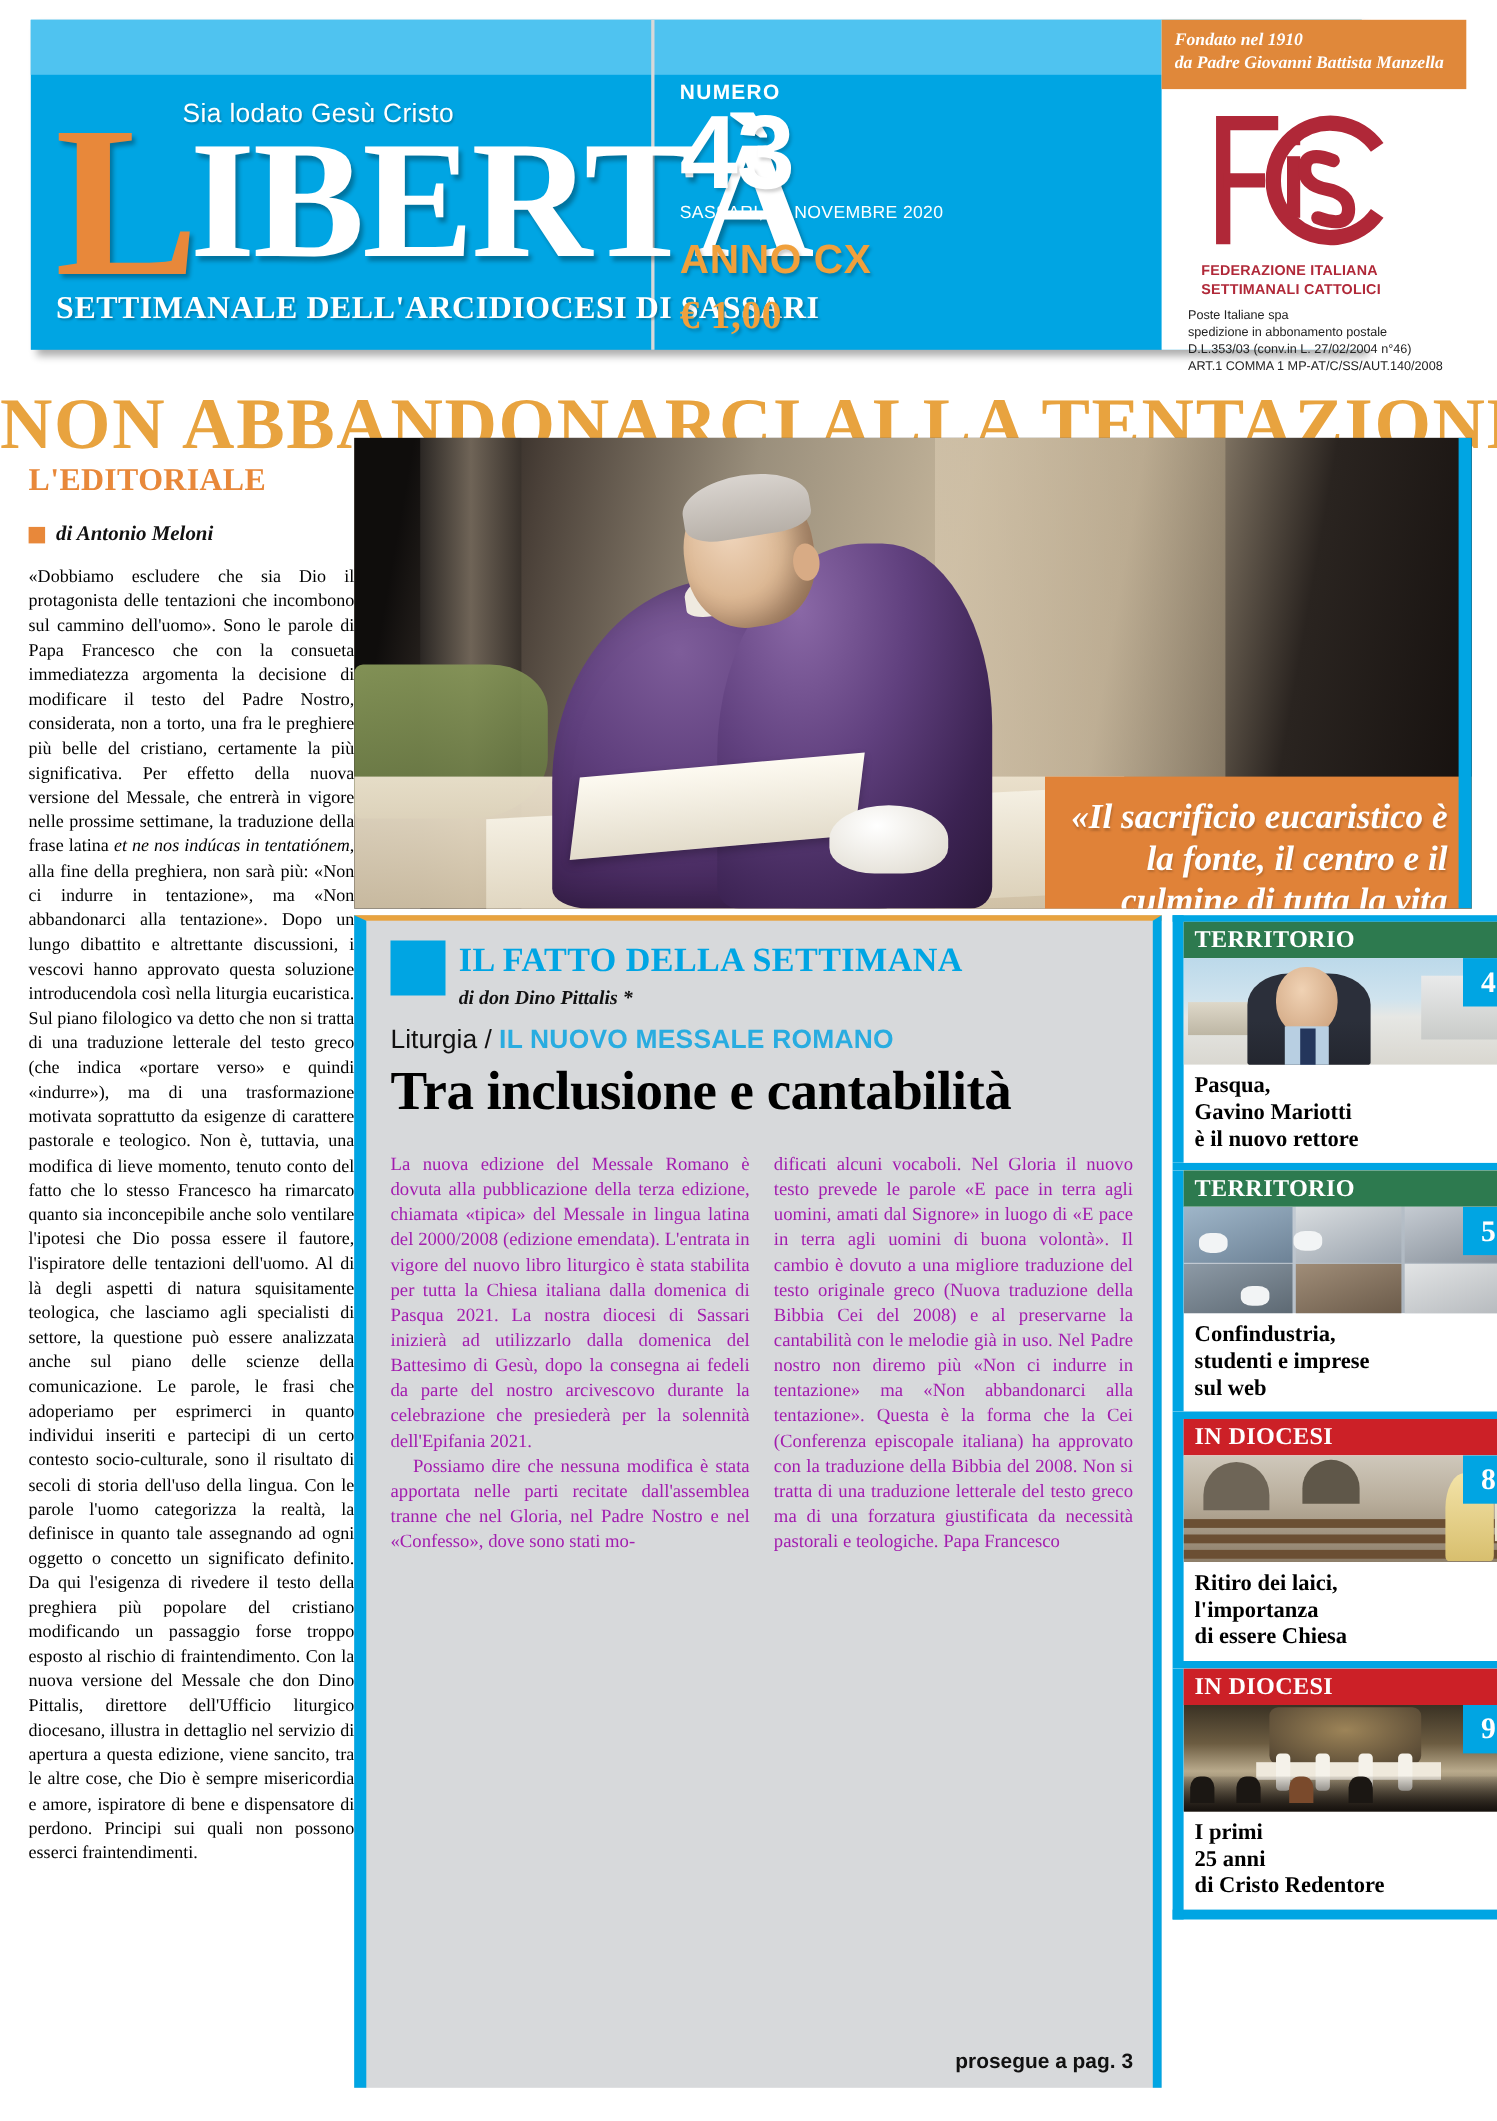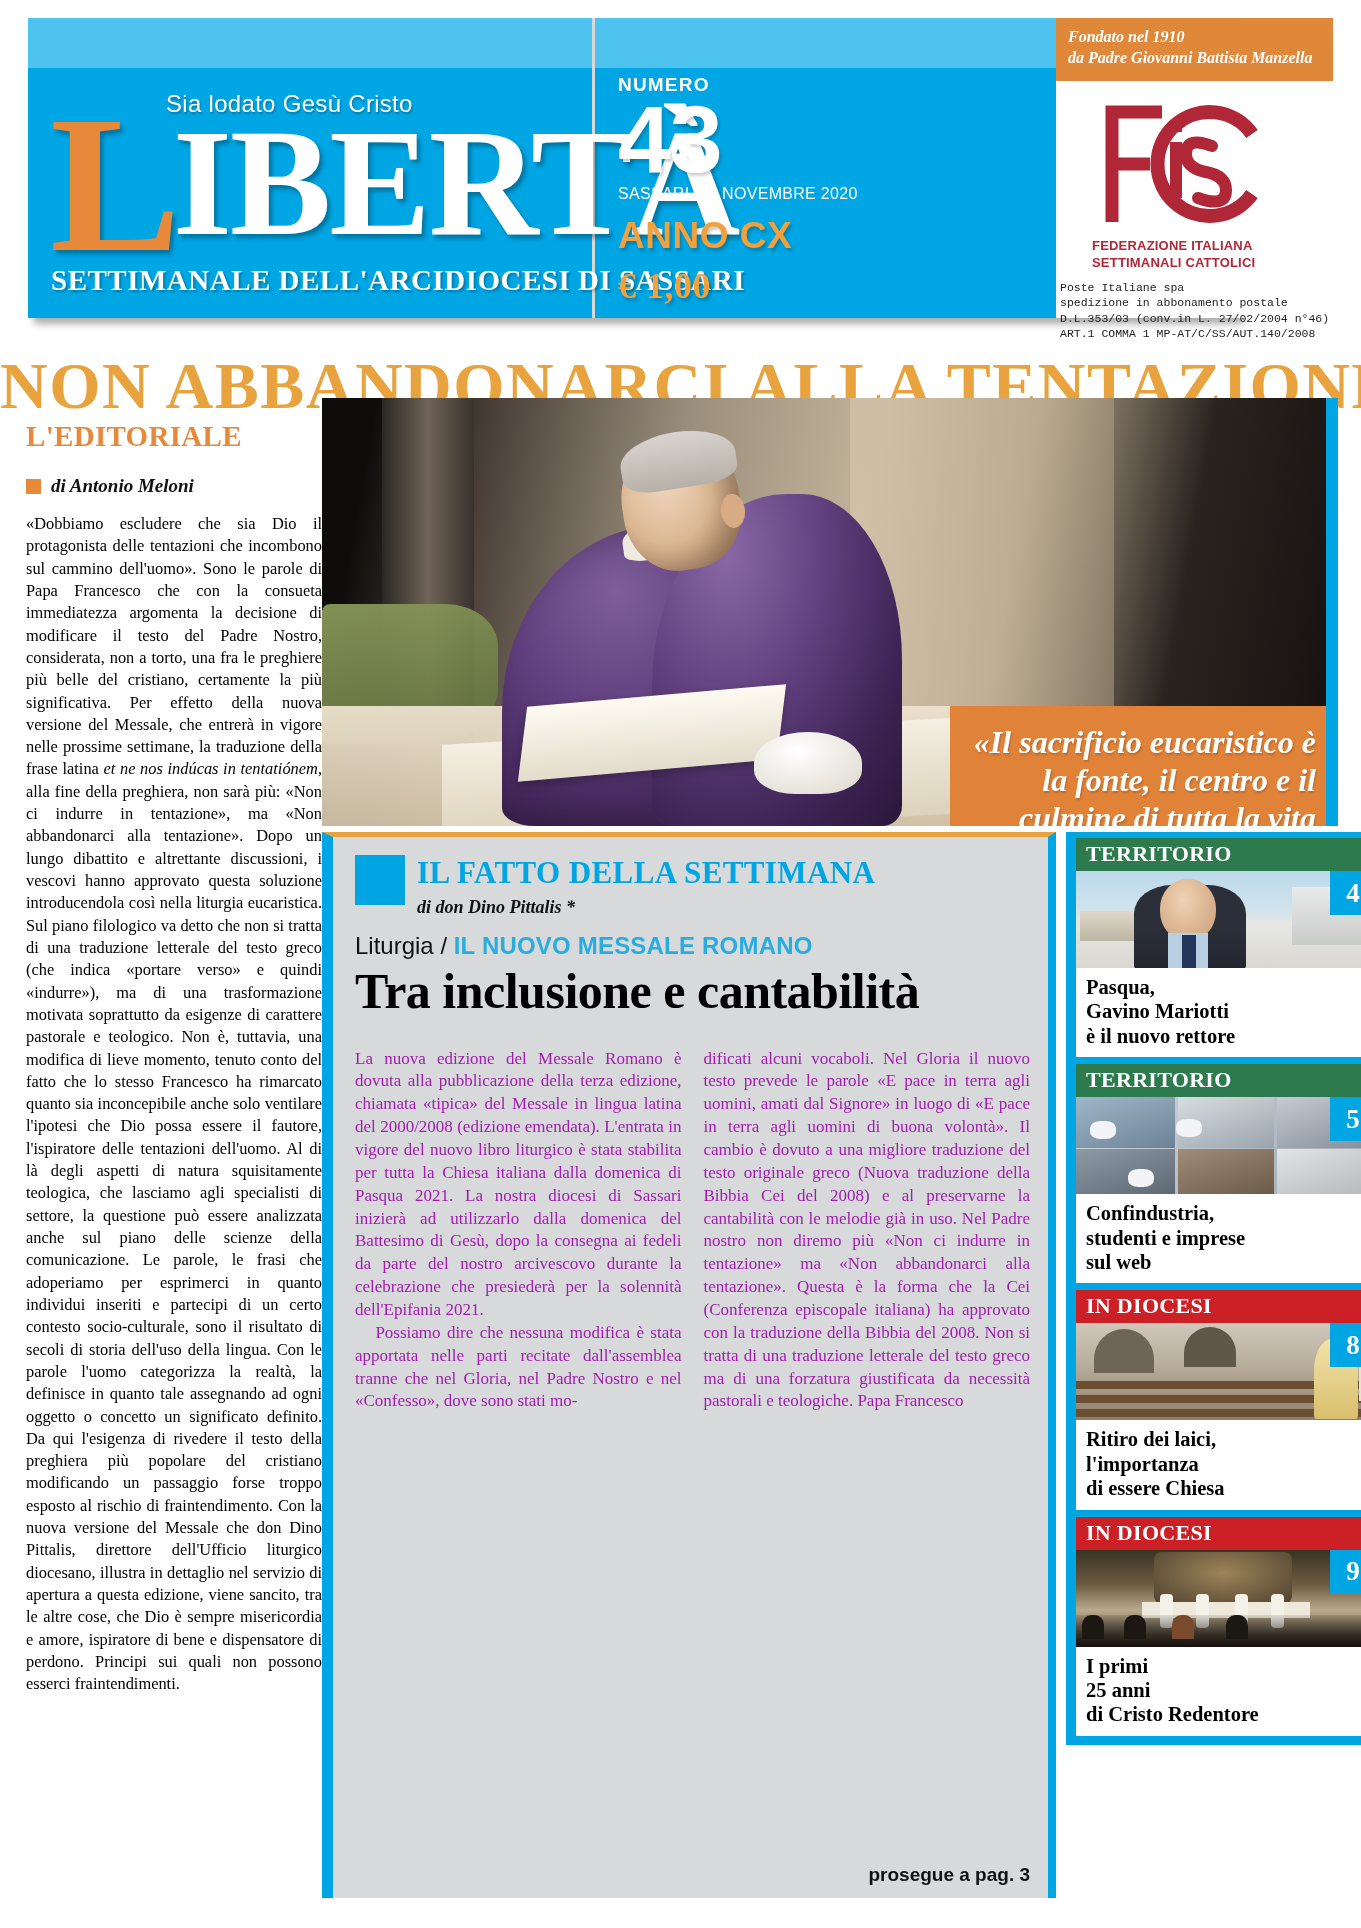--- a/index.html
+++ b/index.html
@@ -137,22 +137,22 @@
     width: 220px; height: 145px;
   }
   .fisc svg { display: block; }
   .fisc-cap {
     position: absolute; left: 36px; top: 220px;
     font-family: "Liberation Sans", sans-serif;
     font-size: 13px; font-weight: 700; color: #b02838;
     line-height: 1.28; letter-spacing: 0.2px;
   }
   .poste {
-    position: absolute; left: 4px; top: 262px;
-    font-family: Liberation Mono, monospace;
+    position: absolute; left: 24px; top: 262px;
+    font-family: Liberation Sans, sans-serif;
     font-size: 11.5px; color: #222; line-height: 1.33;
     white-space: nowrap;
   }
 
   
   .banner {
     position: absolute;
     left: 0; top: 348px;
     width: 1361px;
     text-align: center;

